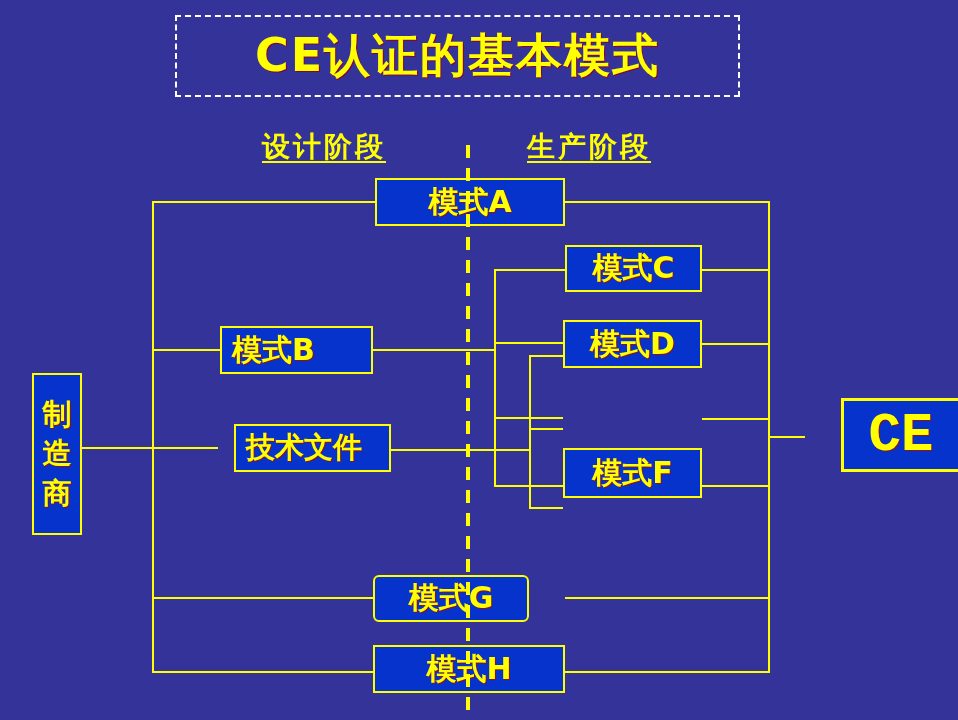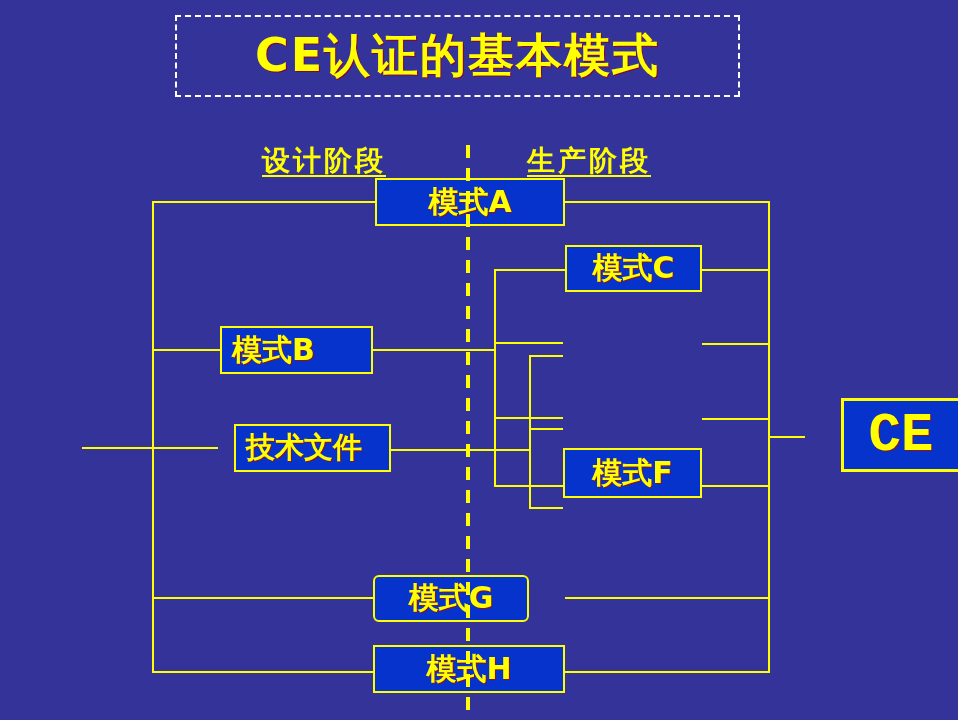--- a/index.html
+++ b/index.html
@@ -13,21 +13,21 @@
     position:absolute;left:175px;top:15px;width:565px;height:82px;
     border:2px dashed #FFFFFF;box-sizing:border-box;
     display:flex;align-items:center;justify-content:center;
   }
   .title-text{
     color:#FFFF00;font-size:46px;font-weight:bold;letter-spacing:2px;
     text-shadow:1px 1px 0 #803;
   }
   
   .phase{
-    position:absolute;top:142px;color:#FFFF00;font-size:28px;font-weight:bold;
+    position:absolute;top:128px;color:#FFFF00;font-size:28px;font-weight:bold;
     text-decoration:underline;text-underline-offset:5px;letter-spacing:3px;
   }
   .phase-design{left:262px;}
   .phase-production{left:527px;}
   
   .hline,.vline{position:absolute;background:#FFFF00;z-index:1;}
   .hline{height:2px;}
   .vline{width:2px;}
   
   .node{
@@ -116,24 +116,26 @@
   <div class="hline l-e-out"></div>
   <div class="hline l-f-in1"></div>
   <div class="hline l-f-in2"></div>
   <div class="hline l-f-out"></div>
   <div class="hline l-ce"></div>
   <div class="hline l-g-left"></div>
   <div class="hline l-g-right"></div>
   <div class="hline l-h-left"></div>
   <div class="hline l-h-right"></div>
 
+  <div class="node n-manufacturer">制造商</div>
   <div class="node n-mode-a">模式A</div>
   <div class="node n-mode-b left-text">模式B</div>
   <div class="node n-tech-doc left-text">技术文件</div>
   <div class="node n-mode-c">模式C</div>
+  <div class="node n-mode-d">模式D</div>
   <div class="node n-mode-f">模式F</div>
   <div class="node n-mode-g">模式G</div>
   <div class="node n-mode-h">模式H</div>
   <div class="node n-ce">CE</div>
 
   <div class="divider"></div>
 
 </div>
 
 </body></html>

